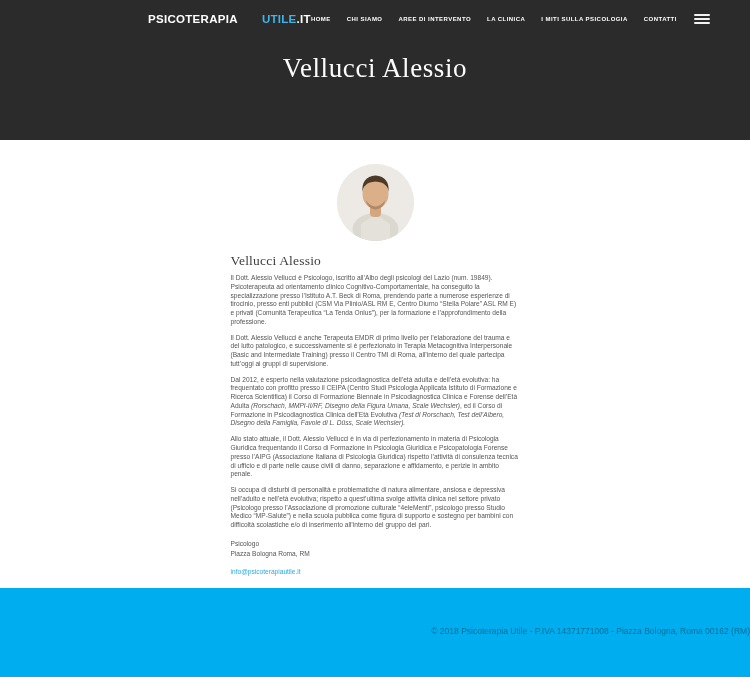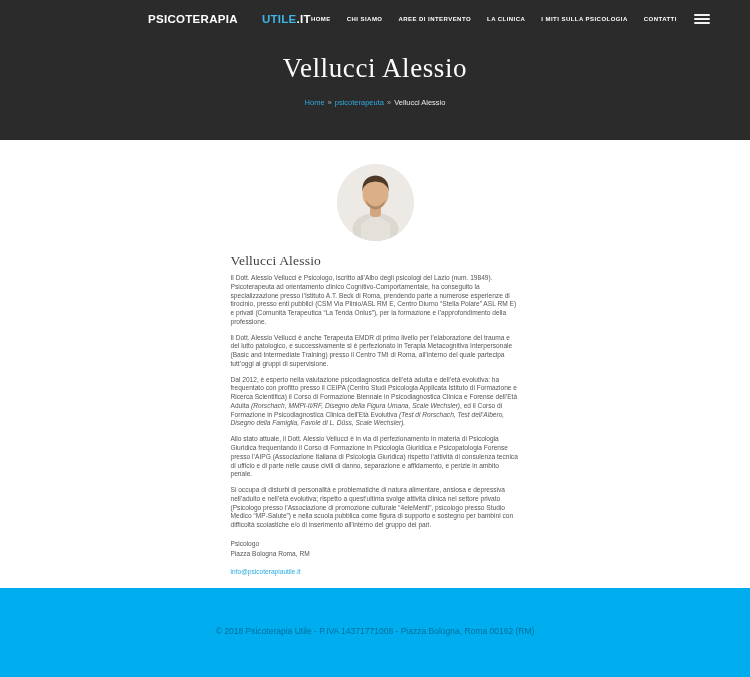--- a/index.html
+++ b/index.html
@@ -46,21 +46,21 @@
     font-size: 13.5px; font-weight: normal; color: #3d3d3d;
     margin: 0 0 5px 0; letter-spacing: 0.2px;
   }
   .content p { font-size: 6.6px; line-height: 1.33; color: #555555; margin: 0 0 7px 0; }
   .it { font-style: italic; }
 
   .contact { margin-top: 9px; font-size: 6.6px; line-height: 1.5; color: #555555; }
   .email { display: inline-block; margin-top: 9px; font-size: 6.6px; color: #29abe2; cursor: pointer; text-decoration: none; }
 
   
-  .footer { height: 89px; background: #00aeef; padding-top: 36px; text-align: center; }
+  .footer { height: 89px; background: #00aeef; padding-top: 36px; text-align: right; }
   .footer-line { font-size: 8.5px; line-height: 1.65; color: rgba(0, 35, 55, 0.48); }
   .footer-link { cursor: pointer; }
 </style>
 </head>
 <body>
 
 <div class="top">
   <div class="navbar">
     <div class="logo"><span>PSICOTERAPIA</span><span class="accent">UTILE</span><span>.IT</span></div>
     <div class="nav">
@@ -73,23 +73,20 @@
     </div>
     <div class="hamburger">
         <i></i>
         <i></i>
         <i></i>
       </div>
   </div>
 
   <div class="hero">
     <h1 class="hero-title">Vellucci Alessio</h1>
-    <div class="breadcrumb">
-      <span class="bc-link">Home</span><span class="bc-sep">»</span><span class="bc-link">psicoterapeuta</span><span class="bc-sep">»</span><span class="bc-current">Vellucci Alessio</span>
-    </div>
   </div>
 </div>
 
 <div class="main">
   <div class="avatar">
     <svg viewBox="0 0 77 77">
       <rect width="77" height="77" fill="#edeae5"></rect>
       <ellipse cx="38.5" cy="65" rx="23" ry="16" fill="#dbd8d0"></ellipse>
       <path d="M24 60 L38.5 50 L53 60 L53 77 L24 77 Z" fill="#e3e1da"></path>
       <rect x="33" y="39" width="11" height="14" rx="4" fill="#d3a67f"></rect>

